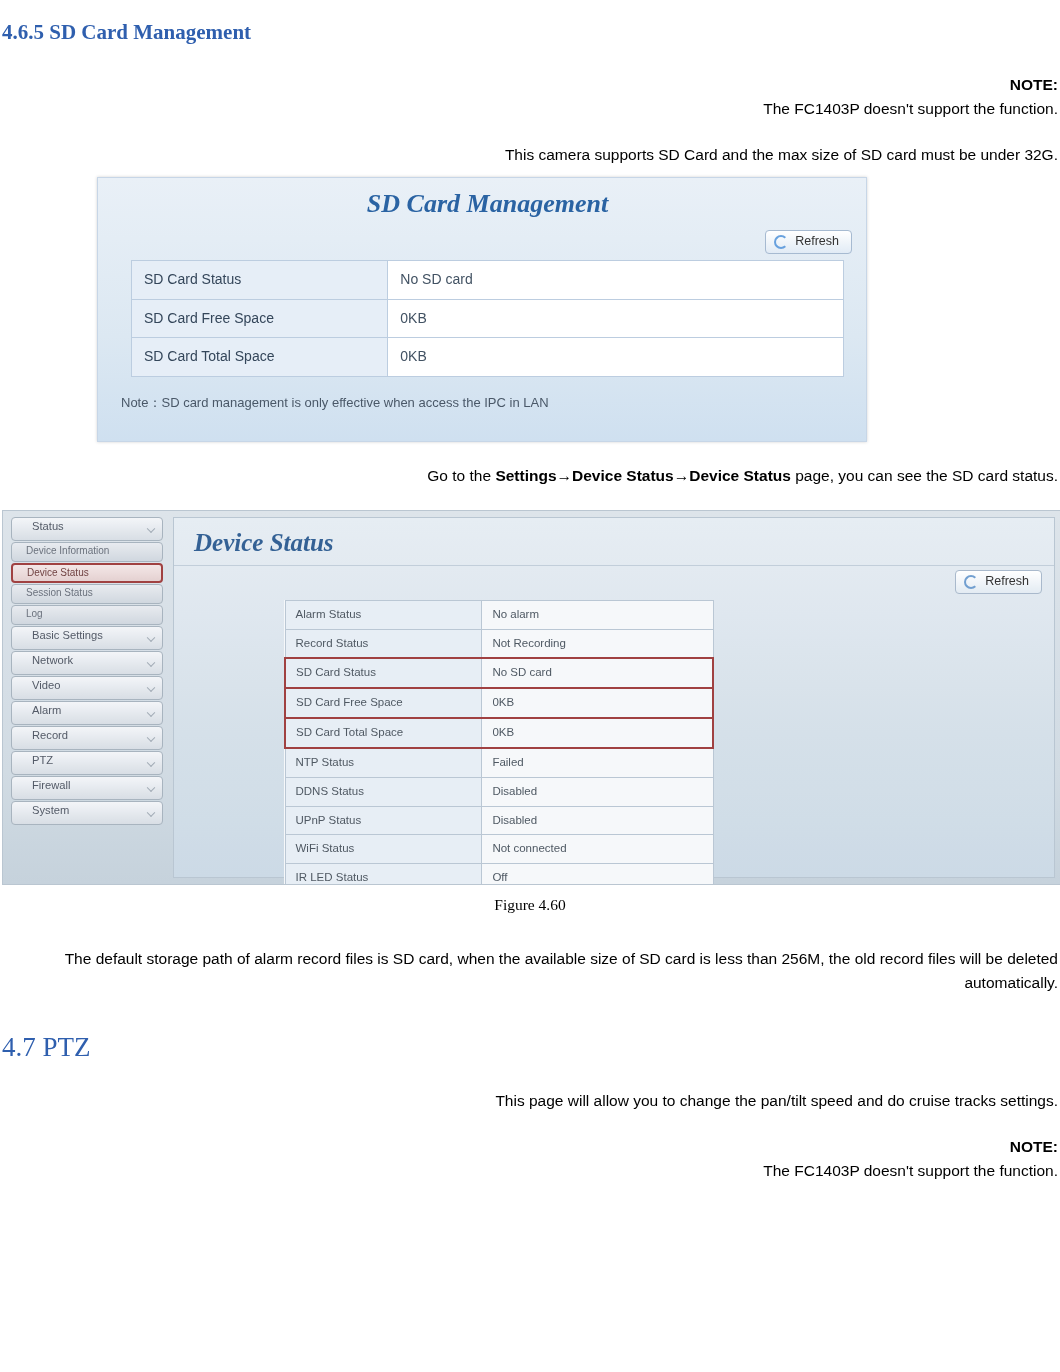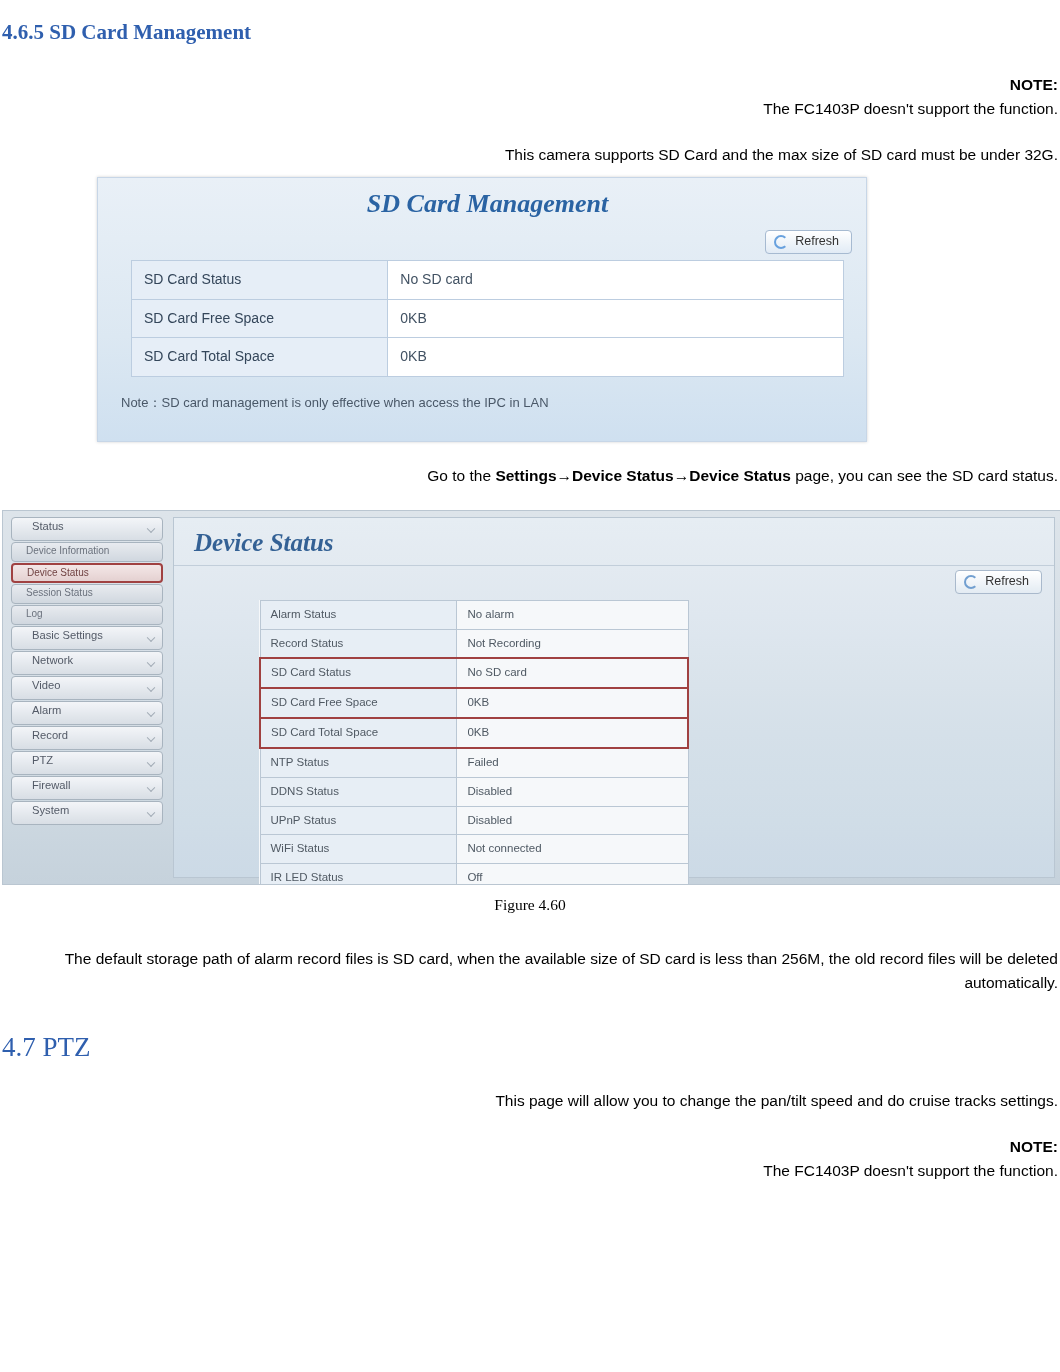--- a/index.html
+++ b/index.html
@@ -170,21 +170,21 @@
     font-size: 25px;
     padding: 6px 0 2px 20px;
     border-bottom: 1px solid #bfcede;
   }
   .dev-refresh-row {
     display: flex;
     justify-content: flex-end;
     padding: 4px 12px 4px 0;
   }
   .dev-table {
-    margin: 2px 60px 0 85px;
+    margin: 2px 60px 0 110px;
     border-collapse: collapse;
     width: 430px;
     font-size: 11.5px;
     color: #4d5966;
     background: #f5f8fb;
   }
   .dev-table td {
     border: 1px solid #b7c7d8;
     padding: 5px 10px;
   }

